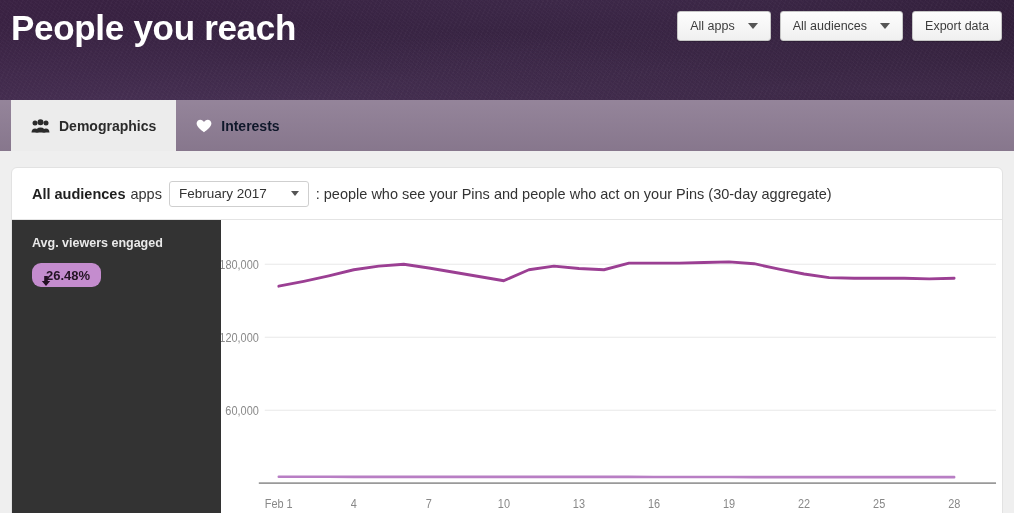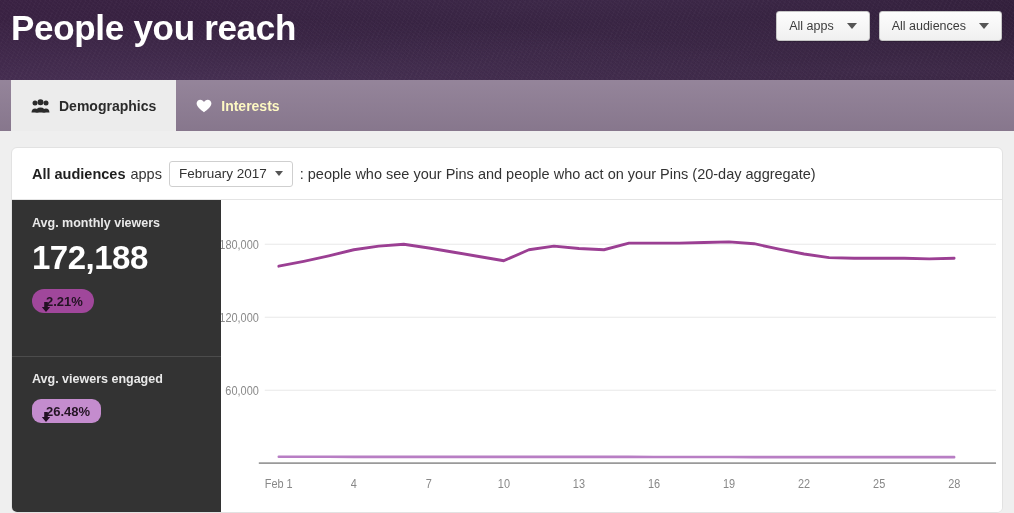--- a/index.html
+++ b/index.html
@@ -9,21 +9,21 @@
     width: 1014px; height: 513px;
     overflow: hidden;
     background: #efefef;
     font-family: "Liberation Sans", sans-serif;
     -webkit-font-smoothing: antialiased;
   }
 
   
   .header {
     position: relative;
-    height: 80px;
+    height: 100px;
     background:
       radial-gradient(ellipse at 18% 120%, rgba(120,90,140,0.30) 0%, rgba(120,90,140,0) 58%),
       radial-gradient(ellipse at 62% -30%, rgba(110,80,130,0.22) 0%, rgba(110,80,130,0) 60%),
       radial-gradient(ellipse at 88% 90%, rgba(130,100,150,0.18) 0%, rgba(130,100,150,0) 55%),
       linear-gradient(160deg, #3a2243 0%, #33203d 40%, #2e1c36 100%);
     overflow: hidden;
   }
   .header::after{
     content:"";
     position:absolute; inset:0;
@@ -88,21 +88,21 @@
     background: linear-gradient(to bottom, rgba(255,255,255,0.06), rgba(0,0,0,0.05));
     pointer-events:none;
   }
   .tab {
     display: flex;
     align-items: center;
     gap: 9px;
     padding: 0 20px;
     font-size: 14px;
     font-weight: bold;
-    color: #fef9c3;
+    color: #0f172a;
     cursor: pointer;
     position: relative;
     z-index: 1;
     background: transparent;
   }
   .tab:first-child { margin-left: 11px; }
   .tab.active {
     background: #ececec;
     color: #2b2b2b;
   }
@@ -128,21 +128,21 @@
     padding: 0 20px;
     border-bottom: 1px solid #e4e4e4;
     font-size: 14.5px;
     color: #333;
     white-space: nowrap;
   }
   .filter-row .strong { font-weight: bold; color: #1f1f1f; }
   .month-select {
     display: inline-flex;
     align-items: center;
-    gap: 8px;
+    gap: 24px;
     height: 26px;
     margin: 0 7px;
     padding: 0 9px;
     background: #fff;
     border: 1px solid #cfcfcf;
     border-radius: 3px;
     font-size: 13.5px;
     color: #333;
     cursor: pointer;
   }
@@ -225,20 +225,23 @@
 <div class="header">
   <h1 class="page-title">People you reach</h1>
   <div class="header-actions">
     <button class="hbtn">
       <span>All apps</span>
       <span class="caret"></span>
     </button>
     <button class="hbtn">
       <span>All audiences</span>
       <span class="caret"></span>
+    </button>
+    <button class="hbtn">
+      <span>Export data</span>
     </button>
   </div>
 </div>
 
 <div class="tabbar">
   <div class="tab active">
     <span class="tab-icon">
       <svg width="19" height="14" viewBox="0 0 19 14" aria-hidden="true">
         <circle cx="4" cy="4" r="2.5" fill="#2b2b2b"></circle>
         <circle cx="15" cy="4" r="2.5" fill="#2b2b2b"></circle>
@@ -263,39 +266,27 @@
 <div class="content">
   <div class="card">
 
     <div class="filter-row">
       <span class="strong">All audiences</span>
       <span style="margin-left:5px;">apps</span>
       <span class="month-select">
         <span>February 2017</span>
         <span class="caret-sm"></span>
       </span>
-      <span>: people who see your Pins and people who act on your Pins (20-day aggregate)</span>
+      <span>: people who see your Pins and people who act on your Pins (30-day aggregate)</span>
     </div>
 
     <div class="chart-wrap">
 
       <div class="metrics">
 
-        <div class="metric">
-          <div class="metric-label">Avg. monthly viewers</div>
-          <div class="metric-value">172,188</div>
-          <div class="badge" style="background:#a0479b;color:#241424;">
-            <span class="arrow-down">
-              <svg width="12" height="12" viewBox="0 0 12 12" aria-hidden="true">
-                <path d="M4.2 1 h3.6 v5 h2.4 L6 11 L1.8 6 h2.4 z" fill="#231023"></path>
-              </svg>
-            </span>
-            <span>2.21%</span>
-          </div>
-        </div>
 
         <div class="metric">
           <div class="metric-label">Avg. viewers engaged</div>
           <div class="badge" style="background:#c48cce;color:#241424;border-radius:9px;">
             <span class="arrow-down">
               <svg width="12" height="12" viewBox="0 0 12 12" aria-hidden="true">
                 <path d="M4.2 1 h3.6 v5 h2.4 L6 11 L1.8 6 h2.4 z" fill="#231023"></path>
               </svg>
             </span>
             <span>26.48%</span>

